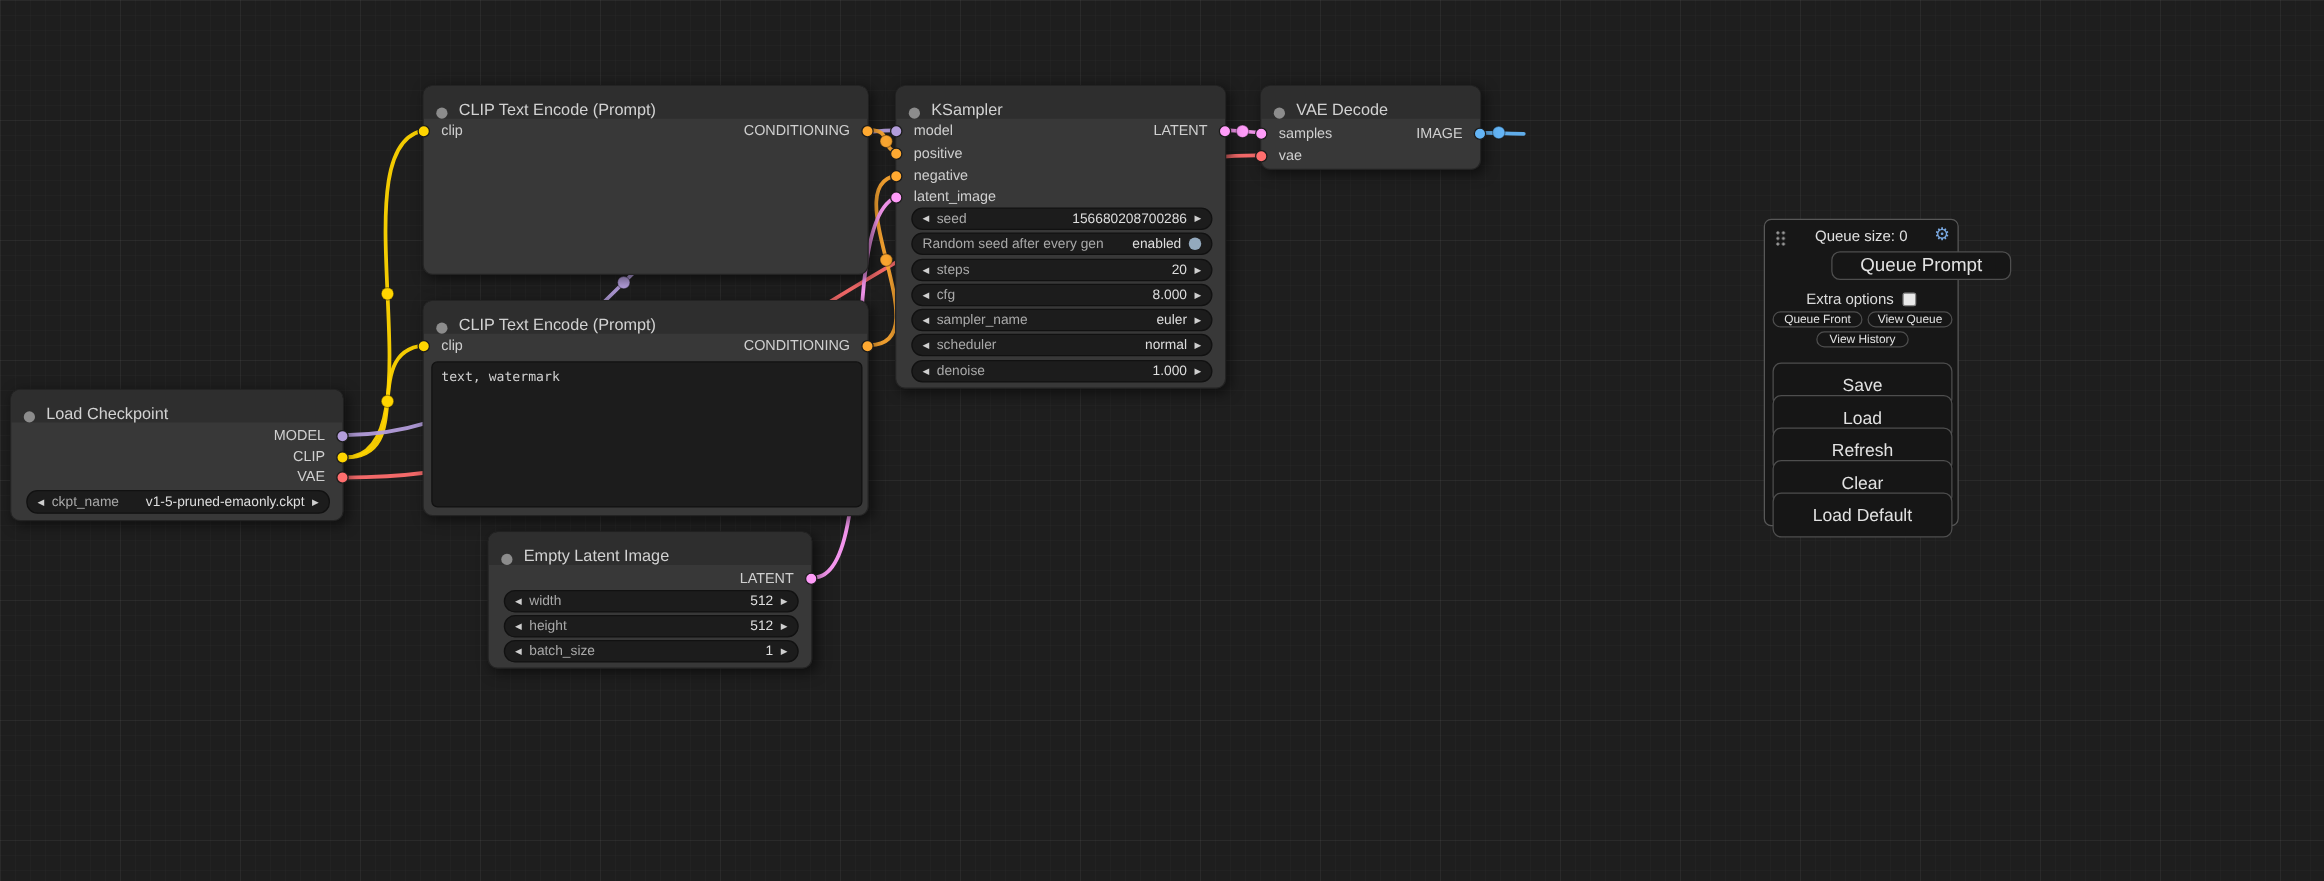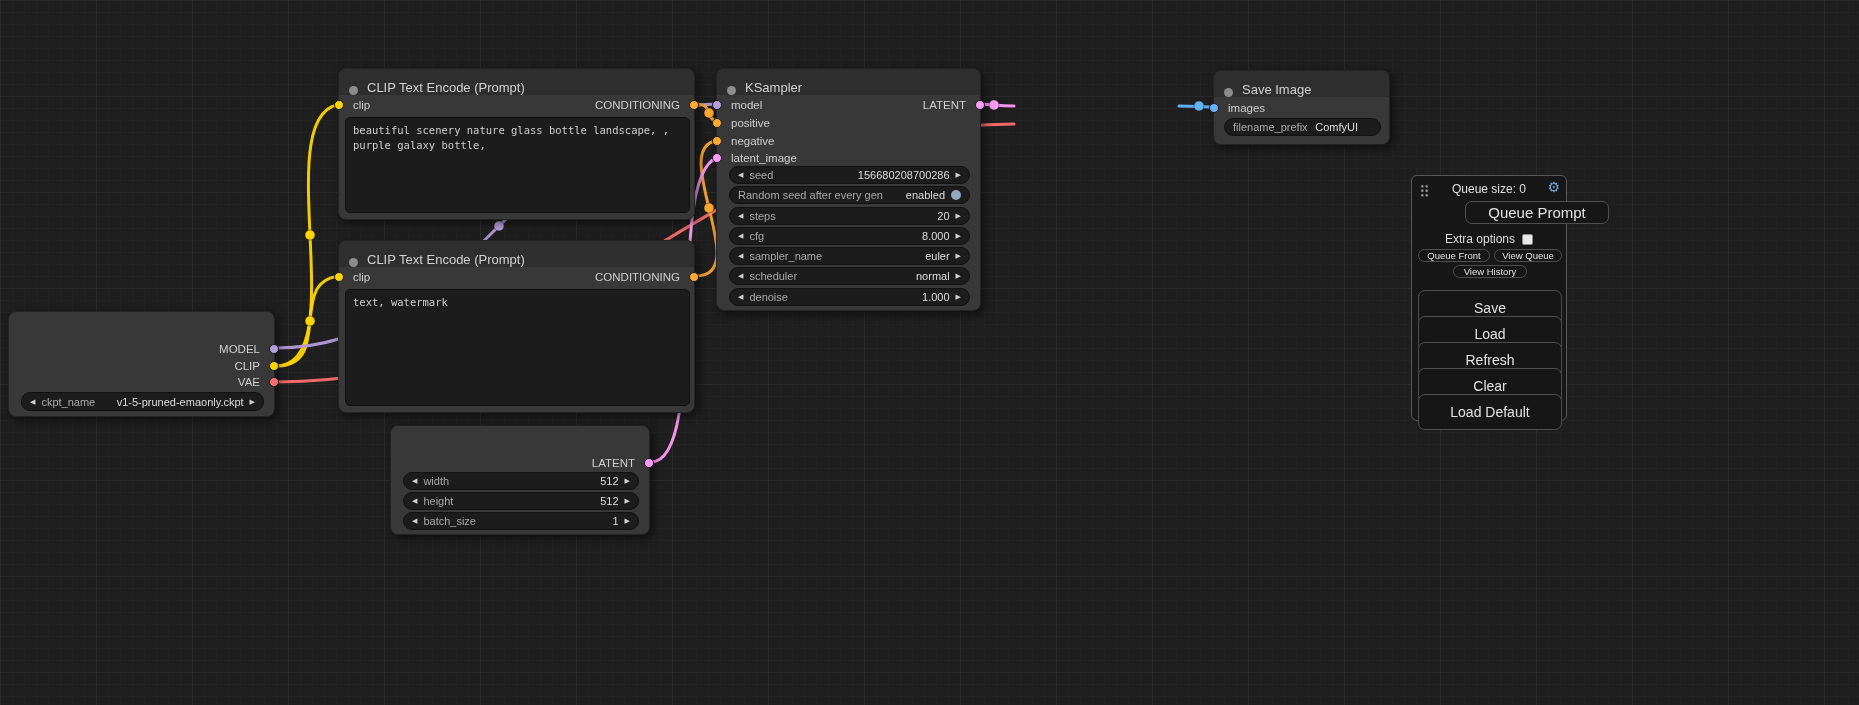--- a/index.html
+++ b/index.html
@@ -110,20 +110,24 @@
     <circle class="ldot f-model" cx="499" cy="226" r="5"></circle>
     <circle class="ldot f-vae" cx="645" cy="253" r="5"></circle>
     <circle class="ldot f-cond" cx="709" cy="113" r="5"></circle>
     <circle class="ldot f-cond" cx="709" cy="208" r="5"></circle>
     <circle class="ldot f-latent" cx="686" cy="310" r="5"></circle>
     <circle class="ldot f-latent" cx="994" cy="105" r="5"></circle>
     <circle class="ldot f-image" cx="1199" cy="106" r="5"></circle>
   </svg>
 
   <div class="node" style="left:8px;top:311px;width:267px;height:106px">
+    <div class="ntitle">
+      <span class="cdot"></span>
+      <span class="ntext">Load Checkpoint</span>
+    </div>
     <div class="srow" style="top:29px">
         <span class="out">MODEL</span>
       </div>
     <div class="srow" style="top:46px">
         <span class="out">CLIP</span>
       </div>
     <div class="srow" style="top:62px">
         <span class="out">VAE</span>
       </div>
     <span class="pdot pout c-model" style="top:32px"></span>
@@ -141,38 +145,41 @@
     <div class="ntitle">
       <span class="cdot"></span>
       <span class="ntext">CLIP Text Encode (Prompt)</span>
     </div>
     <div class="srow" style="top:28px">
       <span class="in">clip</span>
       <span class="out">CONDITIONING</span>
     </div>
     <span class="pdot pin  c-clip" style="top:31px"></span>
     <span class="pdot pout c-cond" style="top:31px"></span>
-    <div class="ntext-area" style="left:6px;top:48px;width:345px;height:96px">beautiful scenery nature glass bottle landscape, , purple galaxy bottle,</div>
   </div>
 
   <div class="node" style="left:338px;top:240px;width:357px;height:173px">
     <div class="ntitle">
       <span class="cdot"></span>
       <span class="ntext">CLIP Text Encode (Prompt)</span>
     </div>
     <div class="srow" style="top:28px">
       <span class="in">clip</span>
       <span class="out">CONDITIONING</span>
     </div>
     <span class="pdot pin  c-clip" style="top:31px"></span>
     <span class="pdot pout c-cond" style="top:31px"></span>
     <div class="ntext-area" style="left:6px;top:48px;width:345px;height:117px">text, watermark</div>
   </div>
 
   <div class="node" style="left:390px;top:425px;width:260px;height:110px">
+    <div class="ntitle">
+      <span class="cdot"></span>
+      <span class="ntext">Empty Latent Image</span>
+    </div>
     <div class="srow" style="top:29px">
         <span class="out">LATENT</span>
       </div>
     <span class="pdot pout c-latent" style="top:32px"></span>
     <div class="widget" style="left:12px;top:46px;width:236px">
       <span class="warrow">◀</span>
       <span class="wlabel">width</span>
       <span class="wvalue">512</span>
       <span class="warrow">▶</span>
     </div>
@@ -250,35 +257,37 @@
       <span class="warrow">▶</span>
     </div>
     <div class="widget" style="left:12px;top:219px;width:241px">
       <span class="warrow">◀</span>
       <span class="wlabel">denoise</span>
       <span class="wvalue">1.000</span>
       <span class="warrow">▶</span>
     </div>
   </div>
 
-
-  <div class="node" style="left:1213px;top:70px;width:177px;height:75px">
-    <div class="ntitle">
-      <span class="cdot"></span>
-      <span class="ntext">Save Image</span>
-    </div>
-    <div class="srow" style="top:29px">
-        <span class="in">images</span>
-      </div>
-    <span class="pdot pin c-image" style="top:32px"></span>
-    <div class="widget" style="left:10px;top:47px;width:157px">
-      <span class="wlabel">filename_prefix</span>
-      <span class="wvalue" style="margin-right:14px">ComfyUI</span>
-    </div>
-  </div>
+  <div class="node" style="left:1008px;top:68px;width:177px;height:68px">
+    <div class="ntitle">
+      <span class="cdot"></span>
+      <span class="ntext">VAE Decode</span>
+    </div>
+    <div class="srow" style="top:30px">
+      <span class="in">samples</span>
+      <span class="out">IMAGE</span>
+    </div>
+    <div class="srow" style="top:48px">
+        <span class="in">vae</span>
+      </div>
+    <span class="pdot pin c-latent" style="top:33px"></span>
+    <span class="pdot pin c-vae" style="top:51px"></span>
+    <span class="pdot pout c-image" style="top:33px"></span>
+  </div>
+
 
 </div>
 
 <div id="queue-panel">
   <span class="drag-handle"></span>
   <span class="qtitle">Queue size: 0</span>
   <span class="gear">⚙</span>
 
   <button class="qbtn huge" style="top:25px">Queue Prompt</button>
 

